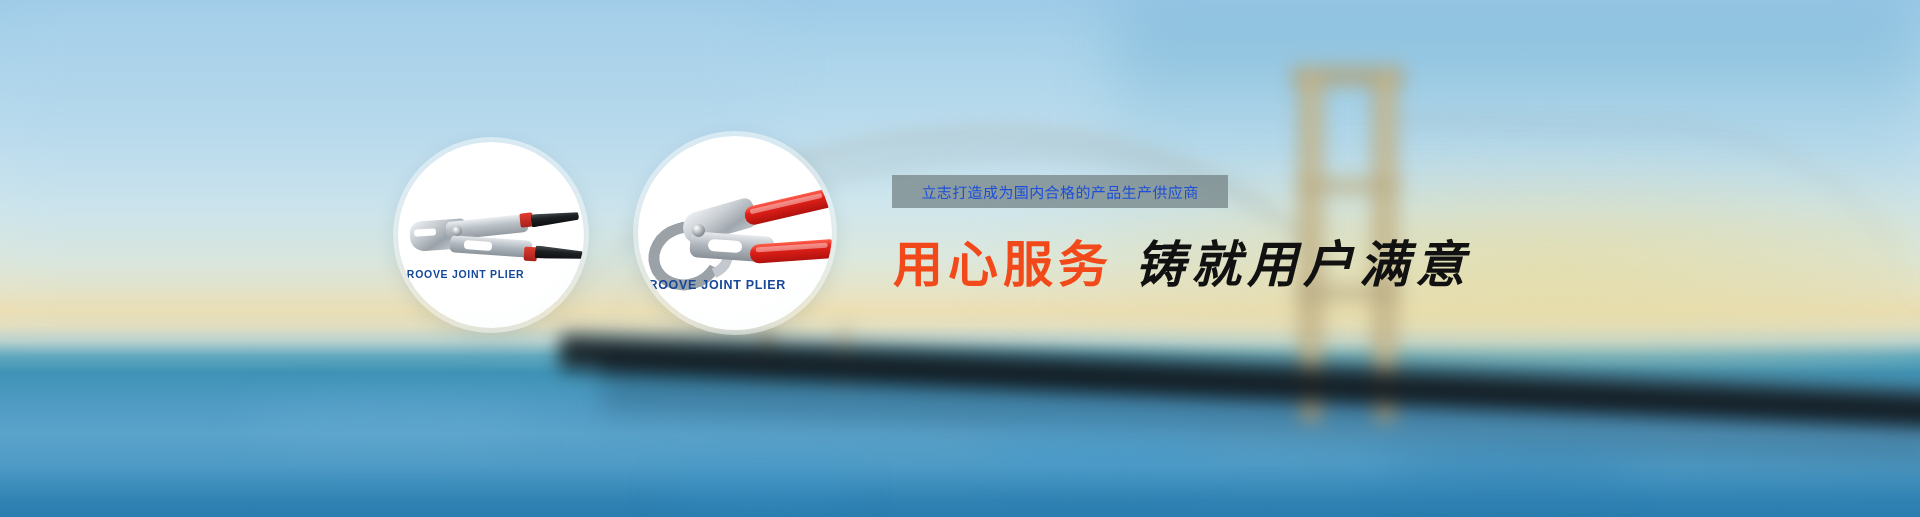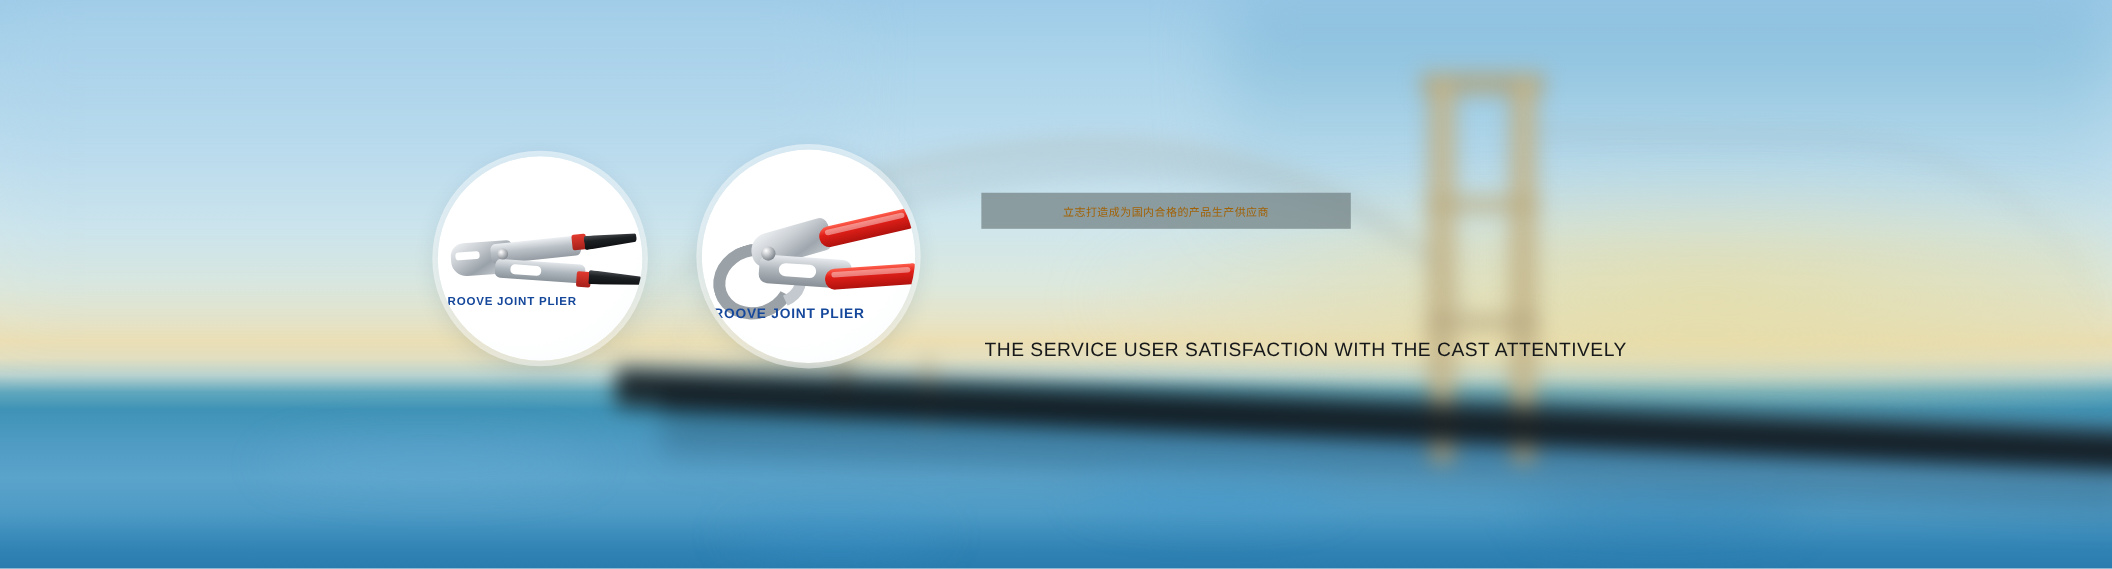--- a/index.html
+++ b/index.html
@@ -439,22 +439,22 @@
     left: 892px;
     top: 175px;
     width: 336px;
     height: 33px;
     background: rgba(120,136,138,0.78);
     display: flex;
     align-items: center;
     justify-content: center;
   }
   .tagline-text {
-    color: #a16207;
-    font-size: 10px;
+    color: #1d4ed8;
+    font-size: 15px;
     letter-spacing: 0.4px;
     white-space: nowrap;
   }
 
   .headline {
     position: absolute;
     left: 893px;
     top: 240px;
     white-space: nowrap;
     font-family: "DejaVu Serif", "Liberation Serif", serif;
@@ -549,16 +549,18 @@
         <div class="grip-sheen"></div>
       </div>
     </div>
     <div class="circle-label">GROOVE JOINT PLIER</div>
   </div>
 
   <div class="tagline-bar">
     <span class="tagline-text">立志打造成为国内合格的产品生产供应商</span>
   </div>
 
-
-  <div class="subline">THE SERVICE USER SATISFACTION WITH THE CAST ATTENTIVELY</div>
+  <div class="headline">
+    <span class="part-a">用心服务</span><span class="part-b">铸就用户满意</span>
+  </div>
+
 
 </div>
 
 </body></html>

